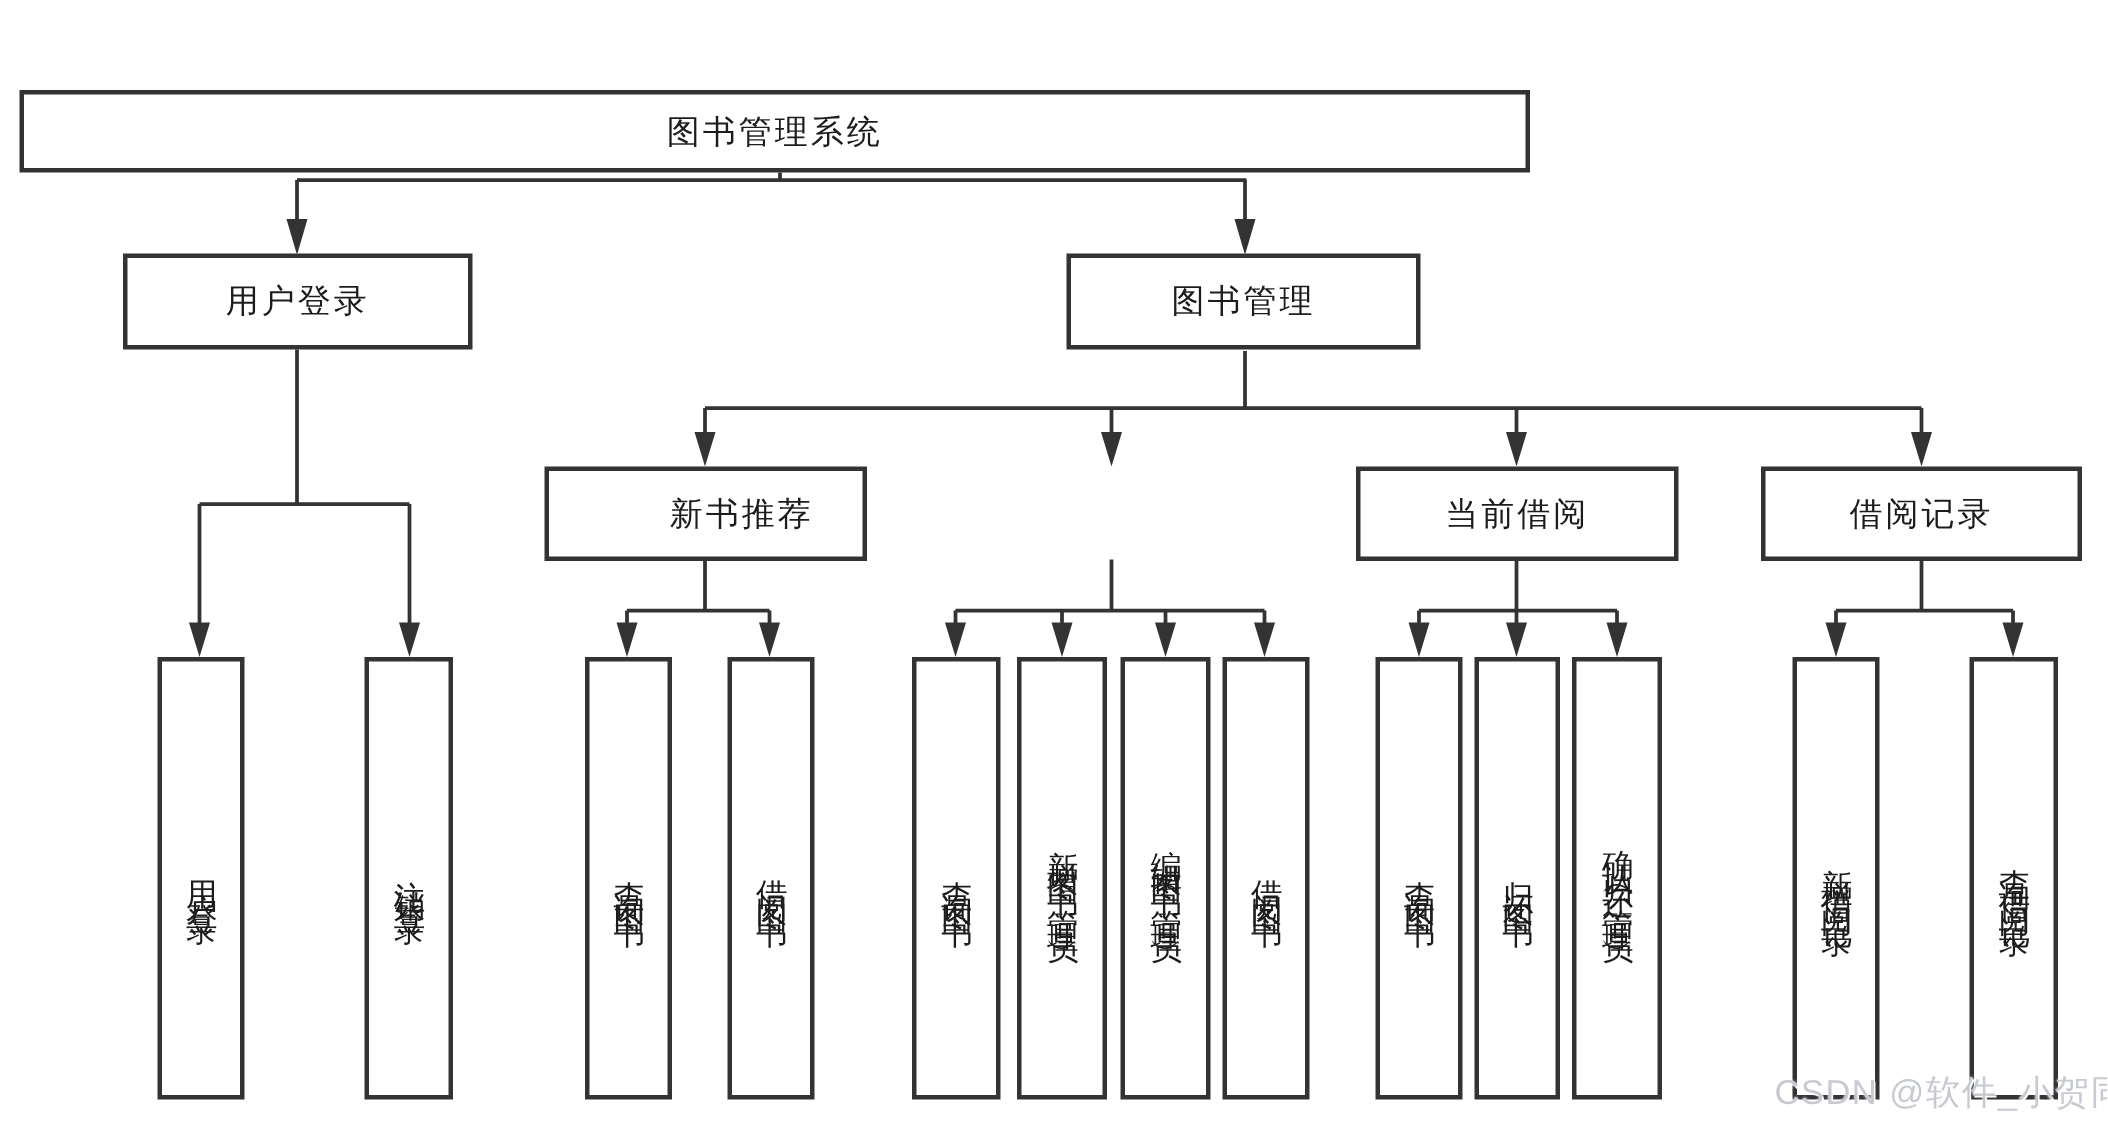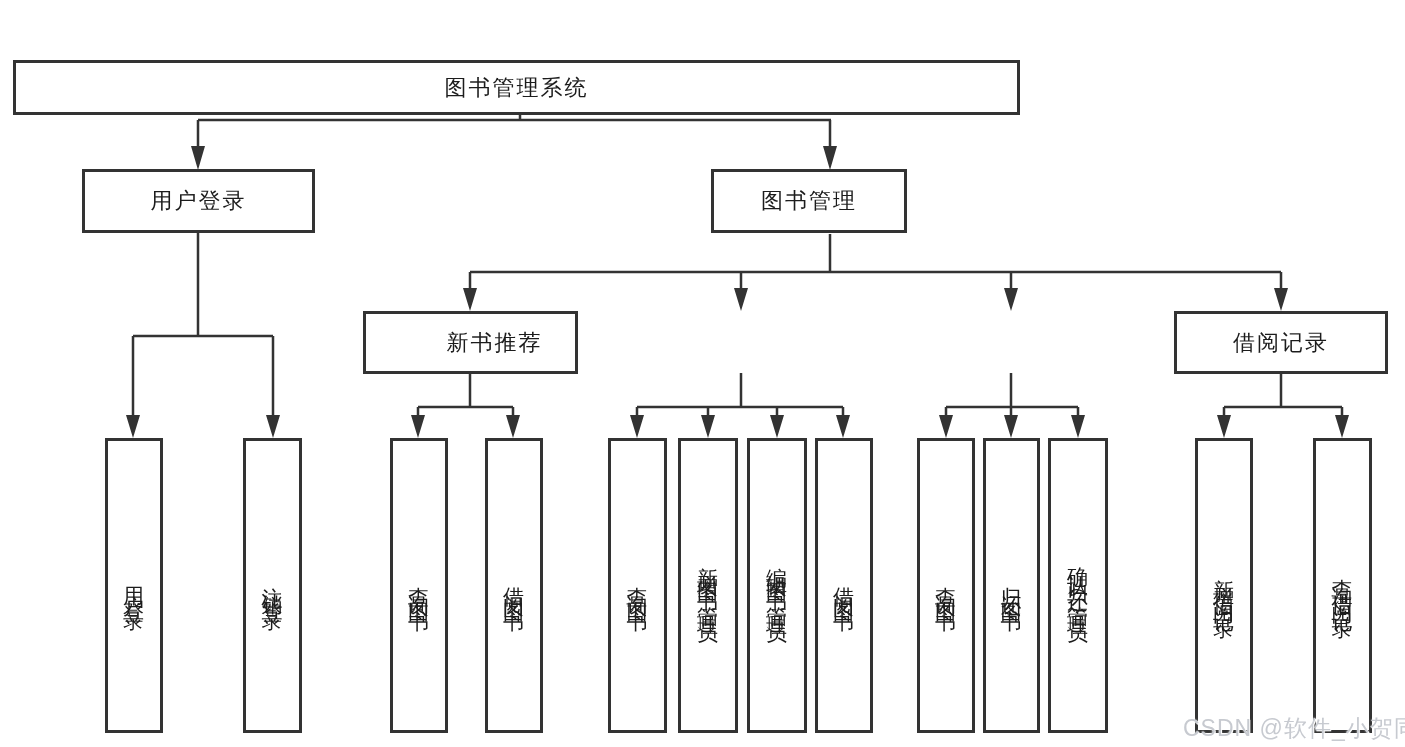--- a/index.html
+++ b/index.html
@@ -84,26 +84,29 @@
       M1335 415 L1349 415 L1342 438 Z"></path>
   </svg>
 
   <div class="hbox" style="left:13px;top:13px;width:1007px;height:55px;margin-top:47px;">
     <span>图书管理系统</span>
   </div>
 
   <div class="hbox" style="left:82px;top:169px;width:233px;height:64px;">
     <span>用户登录</span>
   </div>
-  <div class="hbox" style="left:711px;top:169px;width:196px;height:64px;">
+  <div class="hbox" style="left:711px;top:169px;width:236px;height:64px;">
     <span>图书管理</span>
   </div>
 
   <div class="hbox" style="left:363px;top:311px;width:215px;height:63px;padding-left:48px;">
     <span>新书推荐</span>
+  </div>
+  <div class="hbox" style="left:904px;top:311px;width:215px;height:63px;">
+    <span>当前借阅</span>
   </div>
   <div class="hbox" style="left:1174px;top:311px;width:214px;height:63px;">
     <span>借阅记录</span>
   </div>
 
   <div class="vbox" style="left:105px;width:58px;">
     <span>用户登录</span>
   </div>
   <div class="vbox" style="left:243px;width:59px;">
     <span>注销登录</span>

